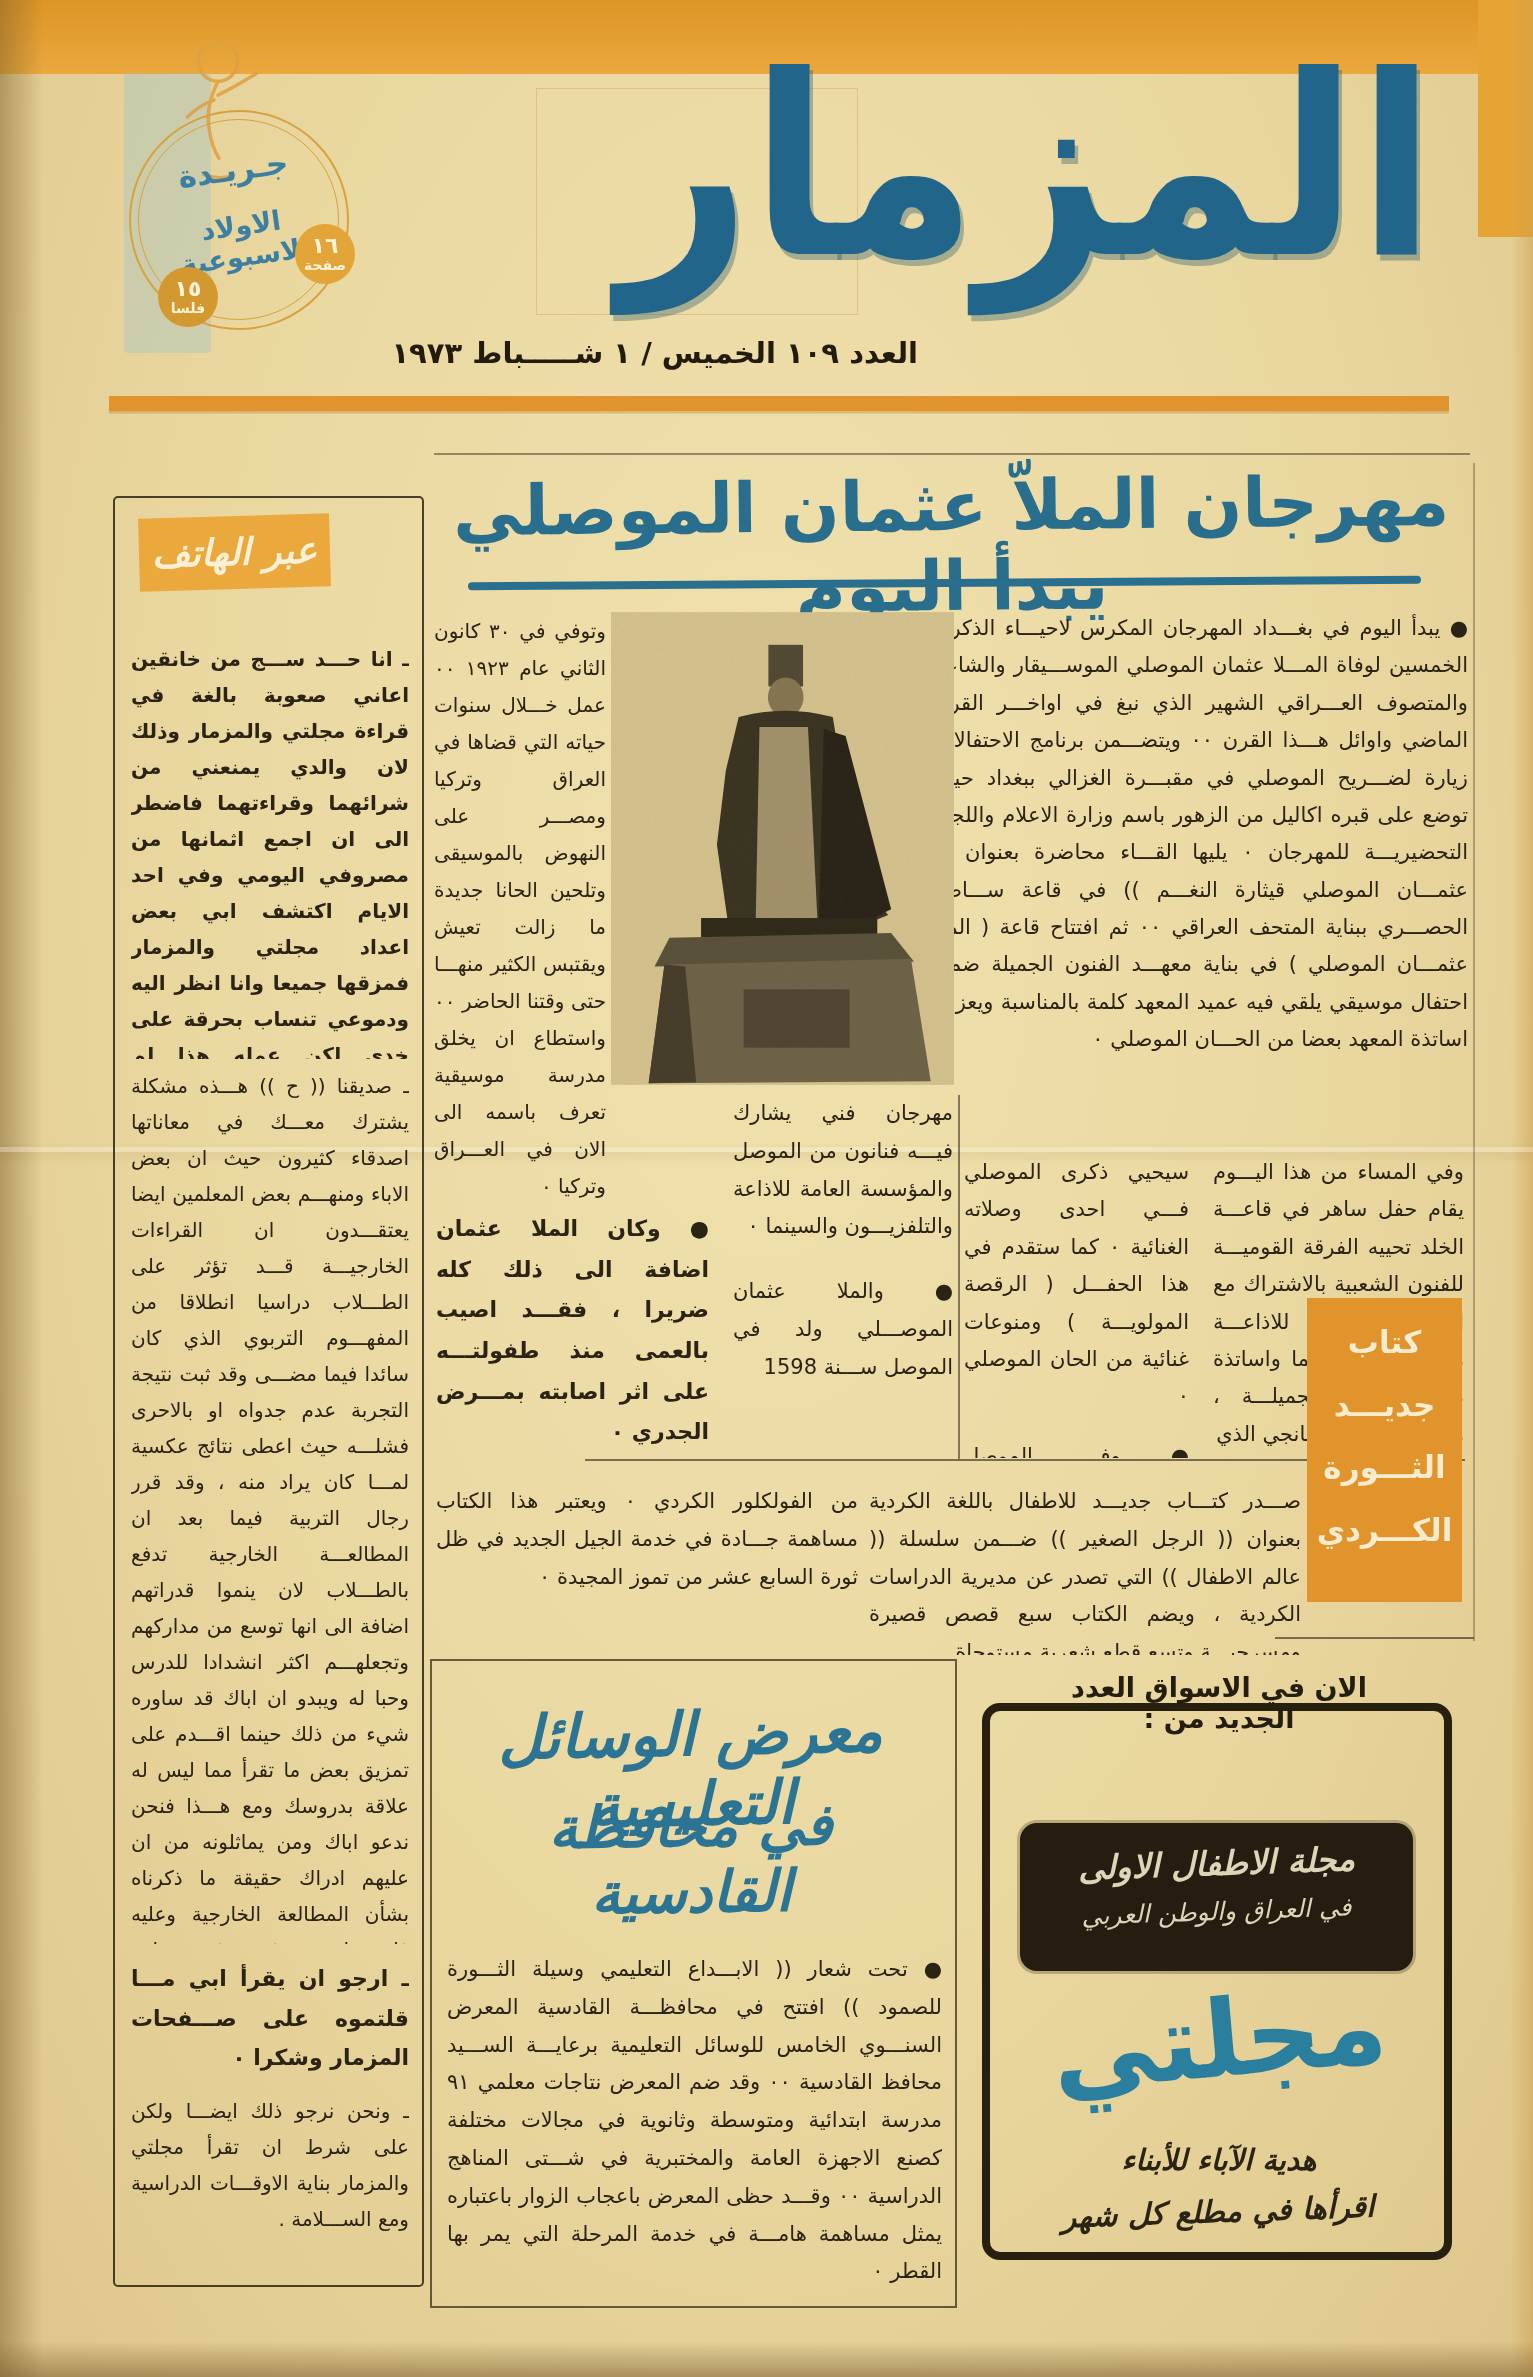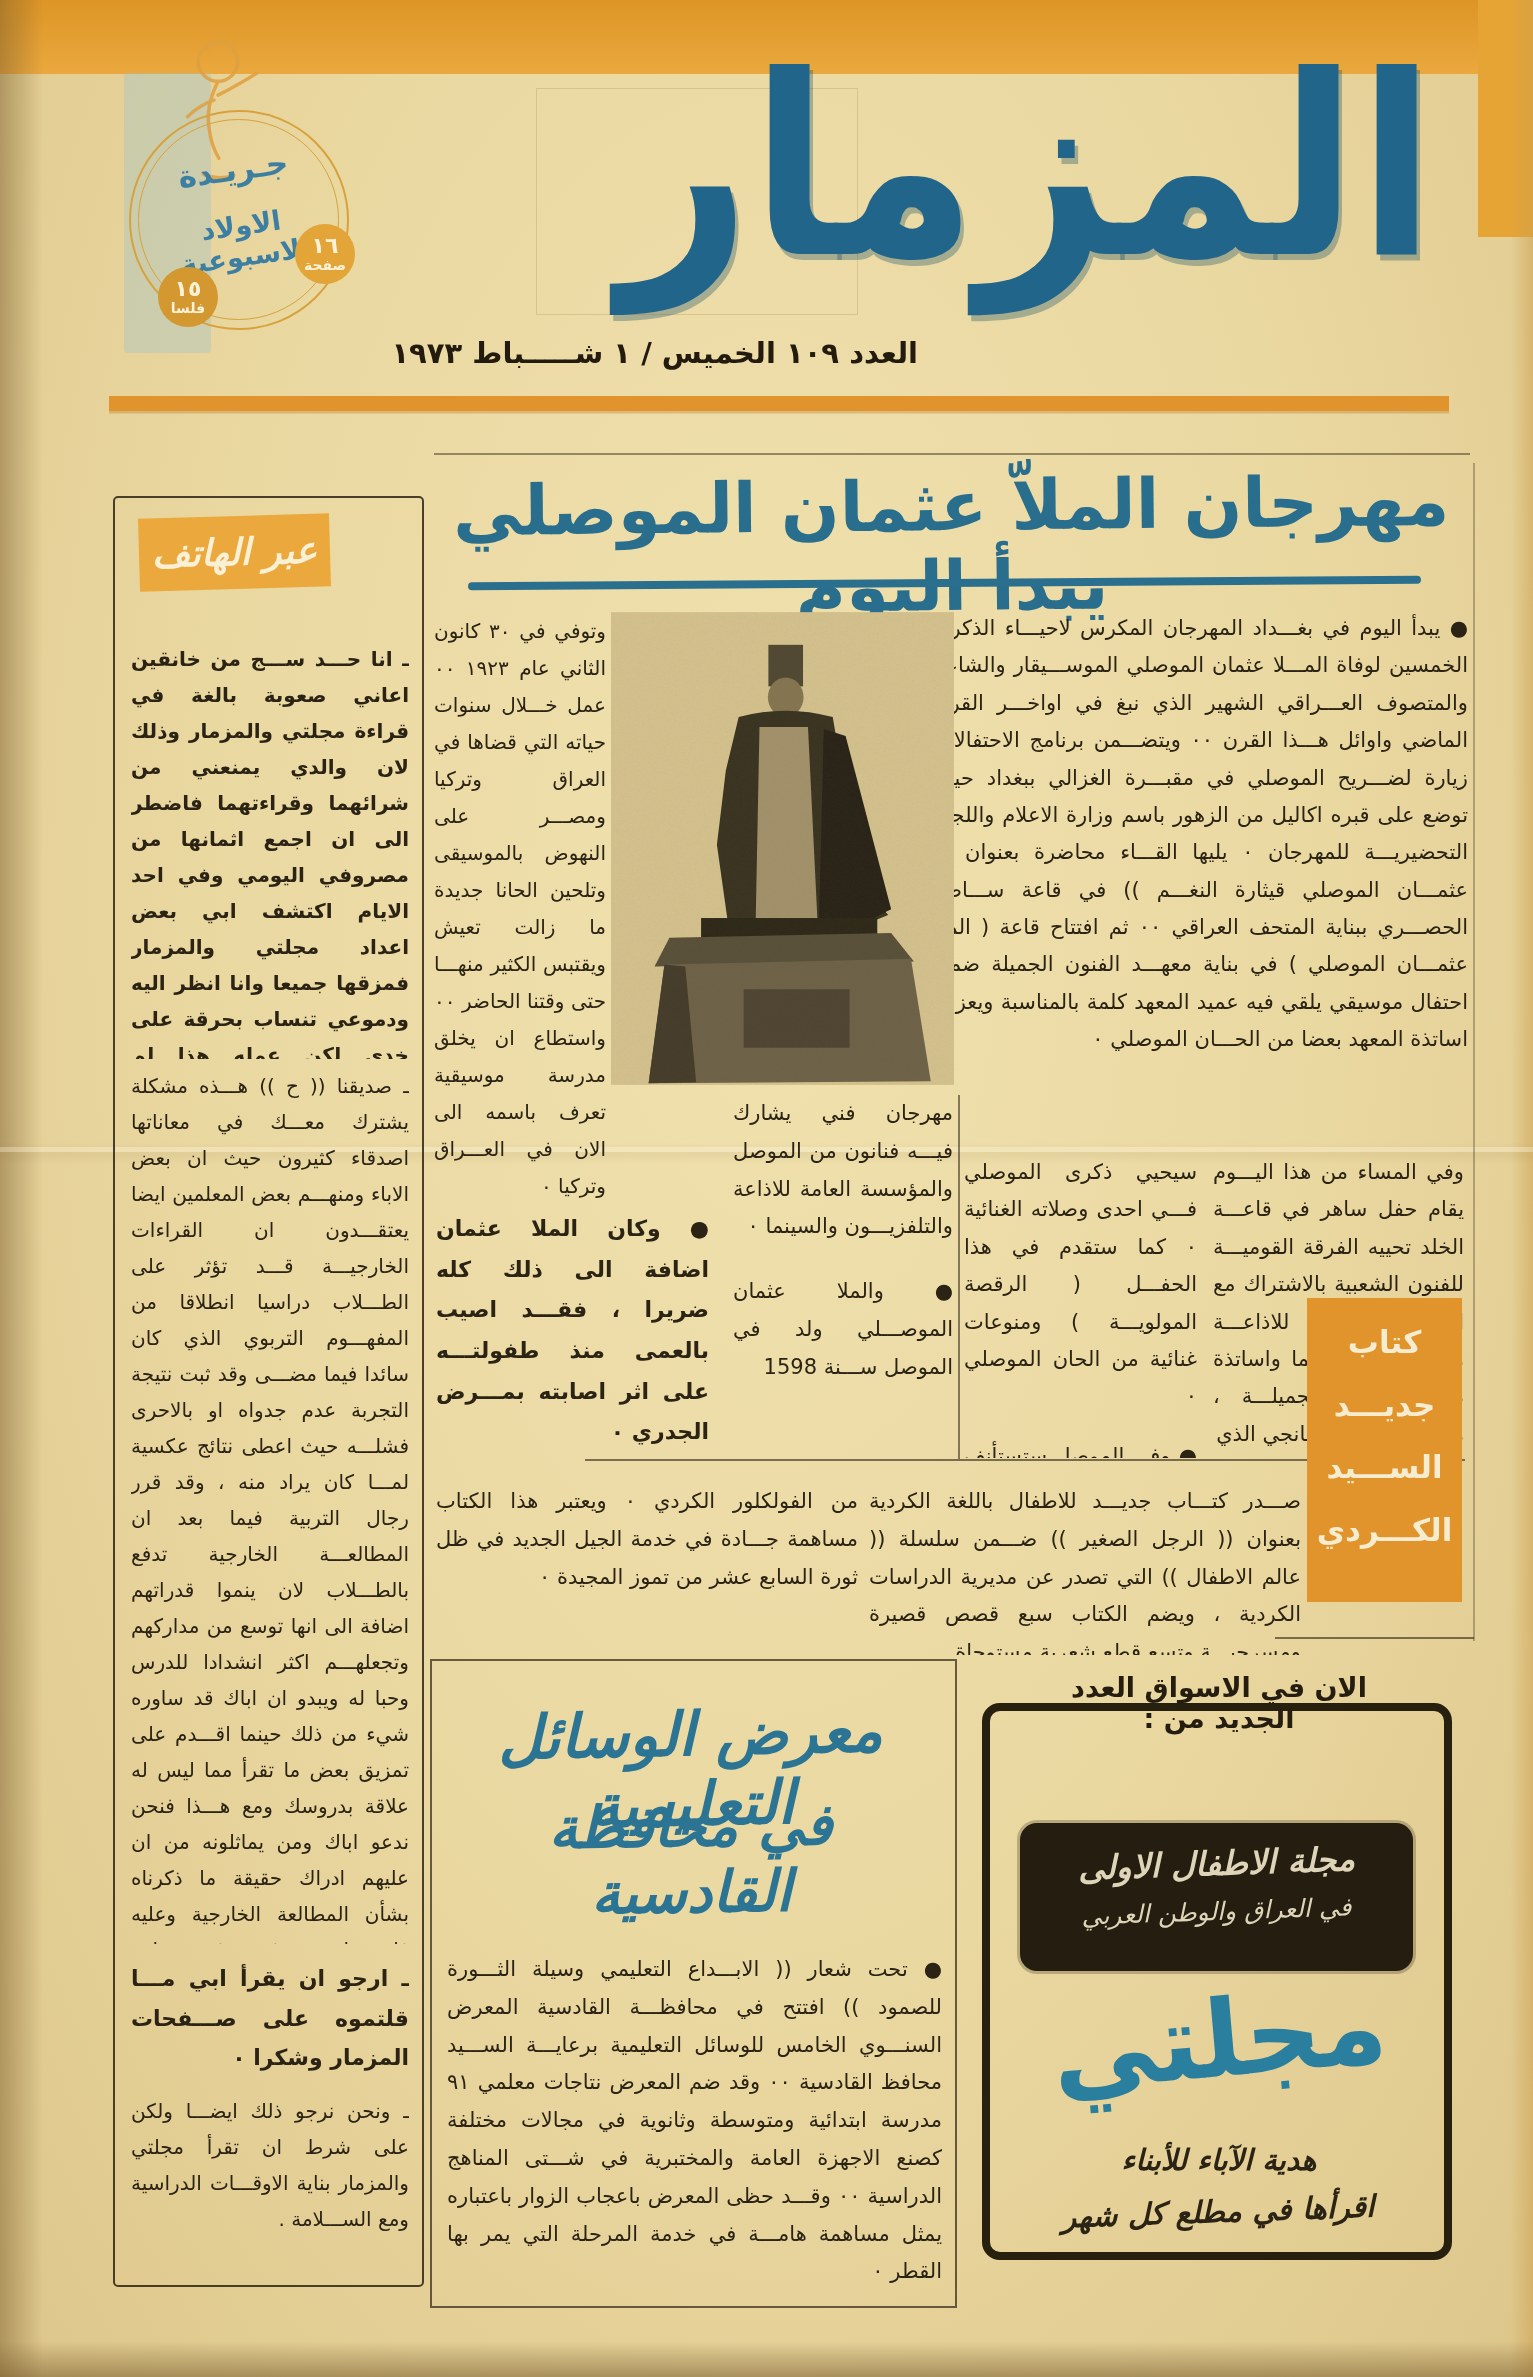--- a/index.html
+++ b/index.html
@@ -56,21 +56,21 @@
   .art{text-align:justify;overflow:hidden;}
   #lead{left:935px;top:610px;width:534px;height:525px;font-size:21px;line-height:1.78;}
   #side1{left:435px;top:613px;width:172px;height:601px;font-size:20px;line-height:1.85;}
   #side1 p{margin:0 0 20px 0;}
   #photo{left:612px;top:612px;width:343px;height:473px;}
   #caption{left:722px;top:1095px;width:232px;font-size:21px;line-height:1.8;text-align:justify;}
   #caption p{margin:0 0 27px 12px;}
   #boldblock{left:437px;top:1209px;width:273px;font-size:22px;font-weight:bold;line-height:1.85;text-align:justify;}
   #evening-right{left:1214px;top:1154px;width:251px;height:304px;font-size:21px;line-height:1.78;}
   #evening-left{left:965px;top:1154px;width:237px;height:304px;font-size:21px;line-height:1.78;}
-  #evening-left p{margin:0 4px 22px 0;}
+  #evening-left p{margin:0 12px 22px 0;}
   .vrule{background:rgba(45,35,20,.55);width:1.5px;}
   #vrule1{left:959px;top:1095px;height:364px;}
   #vrule-right{left:1474px;top:463px;height:1178px;width:1.5px;background:rgba(45,35,20,.30);}
   .hrule{height:2px;background:rgba(45,35,20,.6);}
   #hrule1{left:586px;top:1459px;width:880px;}
   #kur-rule-bottom{left:1276px;top:1637px;width:199px;}
 
   
   #kur-right{left:870px;top:1483px;width:432px;height:172px;font-size:21px;line-height:1.8;}
   #kur-left{left:437px;top:1483px;width:422px;height:172px;font-size:21px;line-height:1.8;}
@@ -198,21 +198,21 @@
 
   <div class="abs vrule" id="vrule1"></div>
   <div class="abs" id="vrule-right"></div>
   <div class="abs hrule" id="hrule1"></div>
 
   <div class="abs art" id="kur-right">صـــدر كتـــاب جديـــد للاطفال باللغة الكردية بعنوان (( الرجل الصغير )) ضـــمن سلسلة (( عالم الاطفال )) التي تصدر عن مديرية الدراسات الكردية ، ويضم الكتاب سبع قصص قصيرة ومسرحيـــة وتسع قطع شعرية مستوحاة</div>
   <div class="abs art" id="kur-left">من الفولكلور الكردي ٠ ويعتبر هذا الكتاب مساهمة جـــادة في خدمة الجيل الجديد في ظل ثورة السابع عشر من تموز المجيدة ٠</div>
   <div class="abs" id="kur-box">
     <div>كتاب</div>
     <div>جديـــد</div>
-    <div>الســـيد</div>
+    <div>الثـــورة</div>
     <div>الكـــردي</div>
   </div>
   <div class="abs hrule" id="kur-rule-bottom"></div>
 
   <div class="abs" id="exh-box"></div>
   <div class="abs exh-h" id="exh-h1">معرض الوسائل التعليمية</div>
   <div class="abs exh-h" id="exh-h2">في محافظة القادسية</div>
   <div class="abs" id="exh-body">● تحت شعار (( الابـــداع التعليمي وسيلة الثـــورة للصمود )) افتتح في محافظـــة القادسية المعرض السنـــوي الخامس للوسائل التعليمية برعايـــة الســـيد محافظ القادسية ٠٠ وقد ضم المعرض نتاجات معلمي ٩١ مدرسة ابتدائية ومتوسطة وثانوية في مجالات مختلفة كصنع الاجهزة العامة والمختبرية في شـــتى المناهج الدراسية ٠٠ وقـــد حظى المعرض باعجاب الزوار باعتباره يمثل مساهمة هامـــة في خدمة المرحلة التي يمر بها القطر ٠</div>
 
   <div class="abs" id="ad-box"></div>

